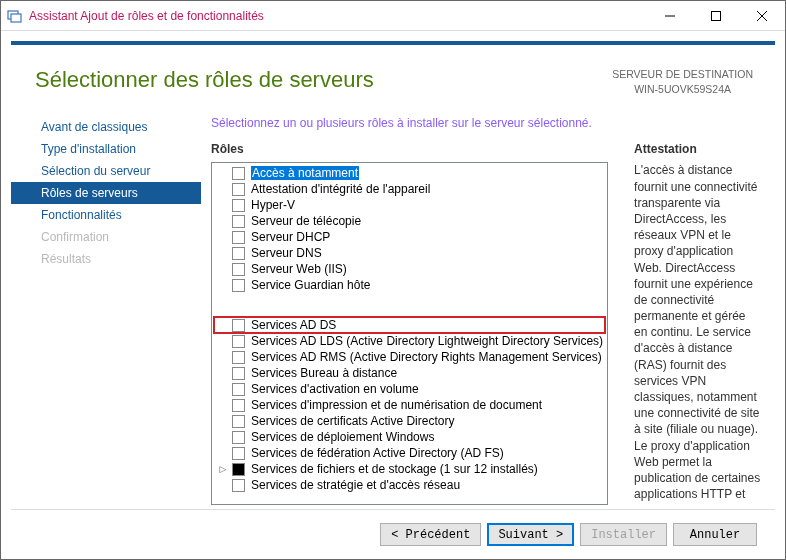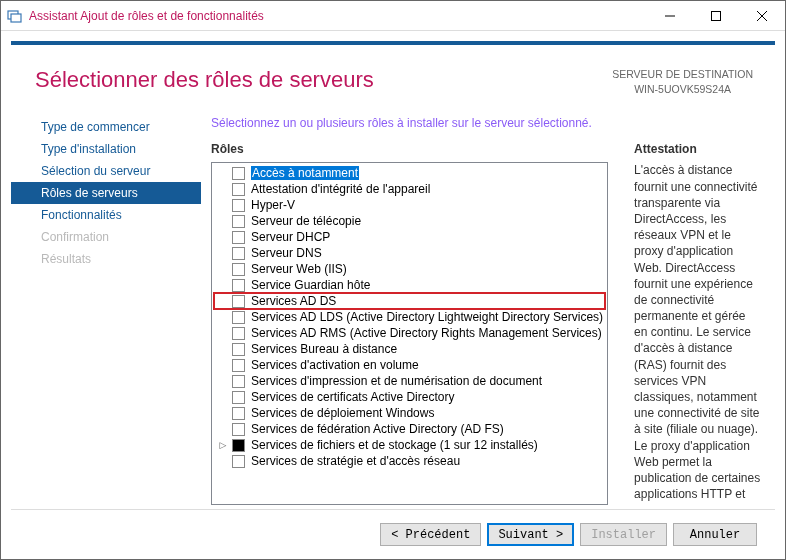--- a/index.html
+++ b/index.html
@@ -44,21 +44,21 @@
     align-items: flex-start;
     padding: 22px 22px 10px 24px;
     border-top: 4px solid #155a96;
     margin: 10px 10px 0 10px;
   }
   .header h1 {
     flex: 1;
     margin: 0;
     font-weight: 300;
     font-size: 22px;
-    color: #be185d;
+    color: #4d7c0f;
   }
   .header .destbox { text-align: center; font-size: 10.5px; color: #666; line-height: 1.4; }
 
   
   .body {
     flex: 1;
     display: flex;
     min-height: 0;
     margin: 0 10px;
   }
@@ -134,20 +134,21 @@
   }
   .chk.filled { background: #000; }
   .role-row.selected .label-span {
     background: #0078d7;
     color: #fff;
     padding: 0 1px;
   }
   .role-row.highlight-box {
     outline: 2px solid #d2232a;
     outline-offset: -1px;
+    margin-top: 24px;
   }
   .label-span { white-space: nowrap; }
 
   .descbox {
     flex: 1;
     overflow-y: scroll;
     padding-right: 6px;
     font-size: 12px;
     color: #333;
     line-height: 1.35;
@@ -214,21 +215,21 @@
   <h1>Sélectionner des rôles de serveurs</h1>
   <div class="destbox">
     <div>SERVEUR DE DESTINATION</div>
     <div>WIN-5UOVK59S24A</div>
   </div>
 </div>
 
 <div class="body">
 
   <div class="sidebar" id="sidebar">
-      <div class="step">Type de commencer</div>
+      <div class="step">Avant de classiques</div>
       <div class="step">Type d'installation</div>
       <div class="step">Sélection du serveur</div>
       <div class="step selected">Rôles de serveurs</div>
       <div class="step">Fonctionnalités</div>
       <div class="step disabled">Confirmation</div>
       <div class="step disabled">Résultats</div>
     </div>
 
   <div class="main">
     <div class="instr">Sélectionnez un ou plusieurs rôles à installer sur le serveur sélectionné.</div>

